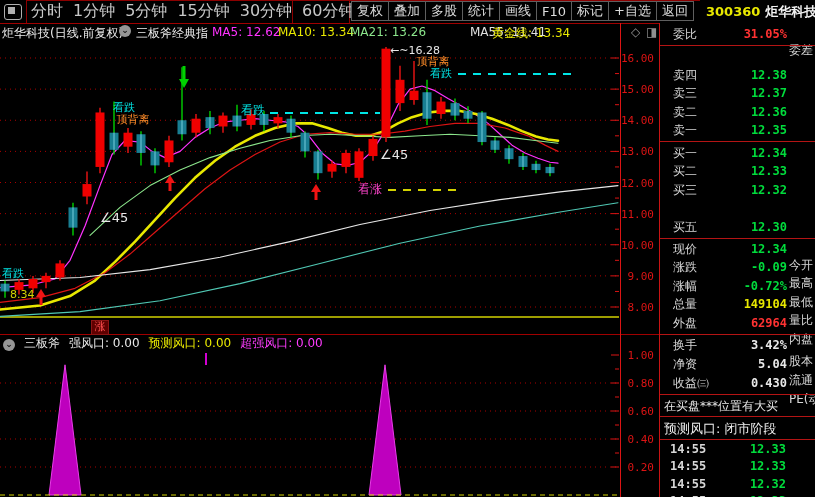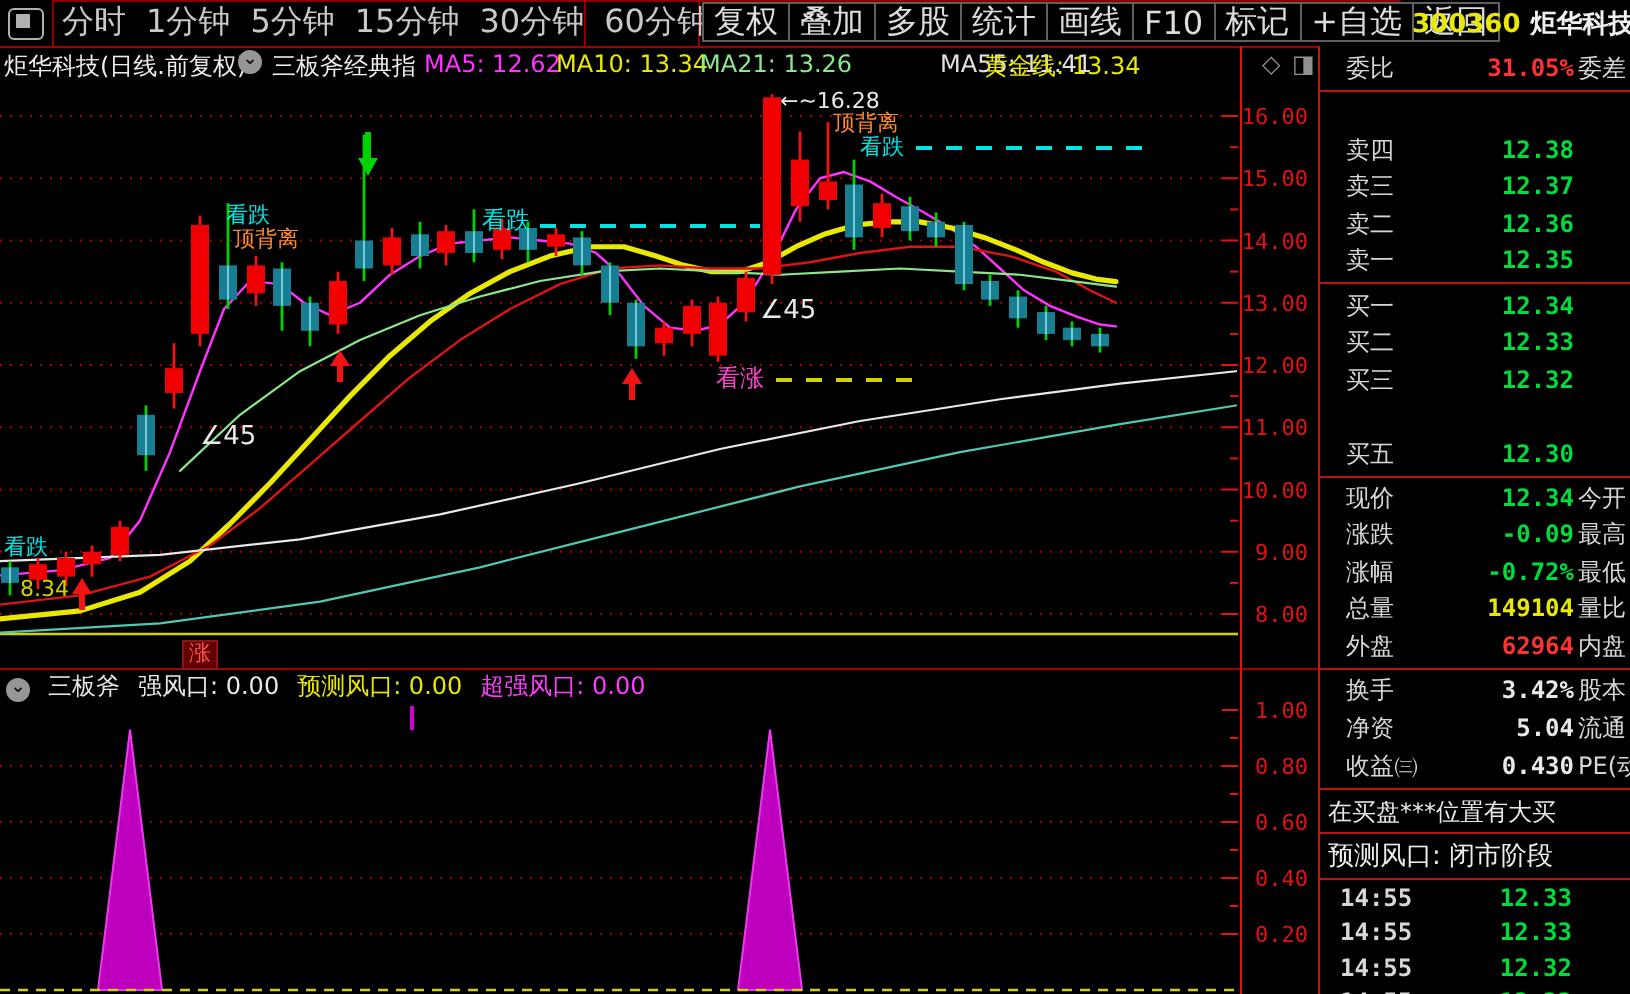--- a/index.html
+++ b/index.html
@@ -7,21 +7,21 @@
           font-family:"DejaVu Sans",sans-serif;-webkit-font-smoothing:none;}
   
   .tb{position:absolute;top:0;left:0;width:815px;height:23px;background:#000;}
   .tb-topline{position:absolute;top:0;left:27px;width:673px;height:1px;background:#8c0000;}
   .app-icon{position:absolute;left:4px;top:4px;width:16px;height:14px;border:1px solid #b0b0b0;border-radius:3px;}
   .app-icon::after{content:"";position:absolute;left:3px;top:2px;width:7px;height:7px;background:#b0b0b0;}
   .vsep{position:absolute;top:0;width:1px;height:23px;background:#8c0000;}
   .tb-left{position:absolute;left:31px;top:0;height:23px;display:flex;align-items:center;gap:10px;
            font-size:16px;color:#c8c8c8;white-space:nowrap;}
   .tb-left .active{color:#ec4899;}
-  .tb-cells{position:absolute;left:352px;top:1px;height:20px;display:flex;font-size:16px;color:#dcdcdc;}
+  .tb-cells{position:absolute;left:352px;top:1px;height:20px;display:flex;font-size:13px;color:#dcdcdc;}
   .tb-cell{border:1px solid #5f5f5f;margin-left:-1px;padding:0 5px;display:flex;align-items:center;white-space:nowrap;background:#000;}
   .tb-stock{position:absolute;left:706px;top:3px;font-size:13px;font-weight:bold;white-space:nowrap;}
   .tb-code{color:#e8e800;}
   .tb-name{color:#f0f0f0;margin-left:5px;}
   .hline{position:absolute;left:0;top:23px;width:815px;height:1px;background:#a00000;}
   
   .chdr{position:absolute;top:25px;left:0;width:658px;height:14px;font-size:12px;white-space:nowrap;}
   .chdr span{position:absolute;top:0;}
   .c-title{color:#ededed;}
   .c-ma5{color:#ff32ff;}
@@ -41,21 +41,21 @@
   .f-yellow{color:#e8e800;}
   .f-magenta{color:#ff3cff;}
   
   .badge{position:absolute;left:91px;top:320px;width:16px;height:13px;background:#600000;border:1px solid #8c1414;
          color:#ff5050;font-size:11px;line-height:12px;text-align:center;}
   
   .panel{position:absolute;left:659px;top:23px;width:156px;height:474px;border-left:1px solid #c81414;
          overflow:hidden;background:#000;}
   .prow{position:absolute;left:0;width:156px;height:19px;line-height:19px;font-size:12px;}
   .plabel{position:absolute;left:13px;color:#d7d7d7;}
-  .pl2{position:absolute;left:129px;color:#d7d7d7;white-space:nowrap;}
+  .pl2{position:absolute;left:129px;color:#d7d7d7;white-space:nowrap;margin-top:16px;}
   .pval{position:absolute;right:29px;top:0;text-align:right;
         font-family:"DejaVu Sans Mono",monospace;font-weight:bold;}
   .v-green{color:#00dc3c;}
   .v-red{color:#ff3232;}
   .v-yellow{color:#e8e800;}
   .v-white{color:#e8e8e8;}
   .psep{position:absolute;left:0;width:156px;height:1px;background:#b41414;}
   .alert-row{position:absolute;left:4px;top:374px;width:152px;height:19px;line-height:19px;
              font-size:12px;color:#e8e8e8;white-space:nowrap;}
   .status-row{position:absolute;left:4px;top:395px;width:152px;height:21px;line-height:21px;

